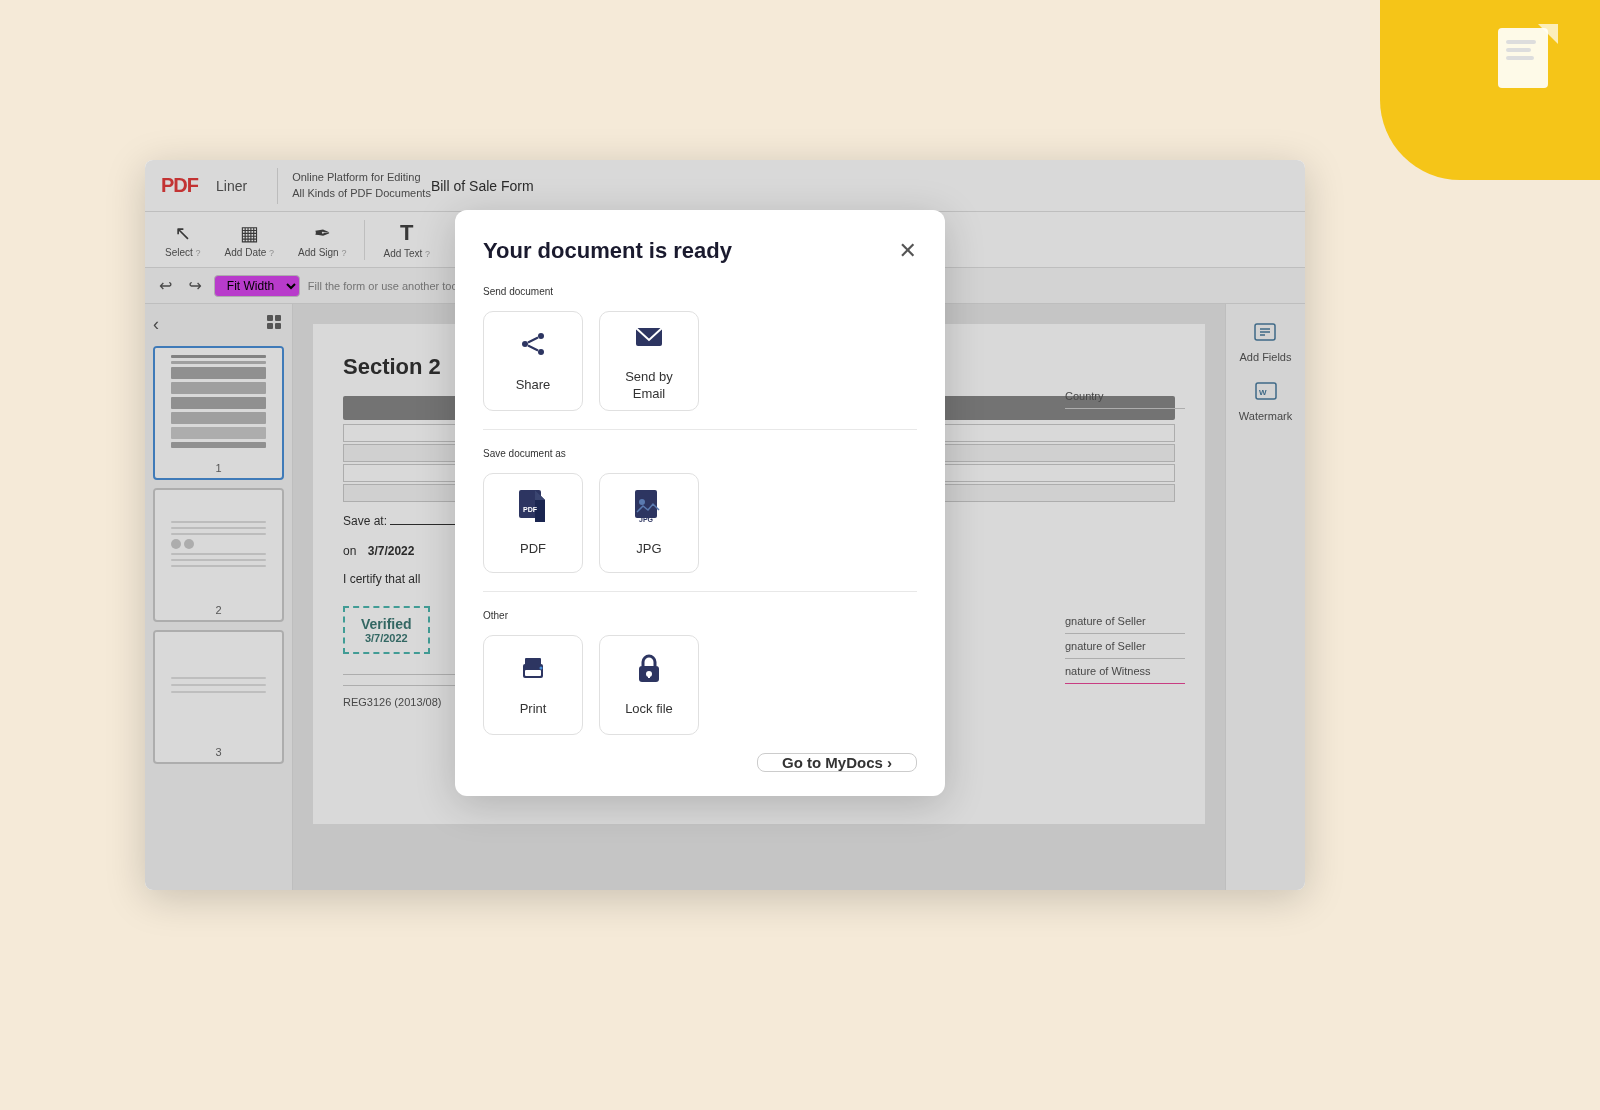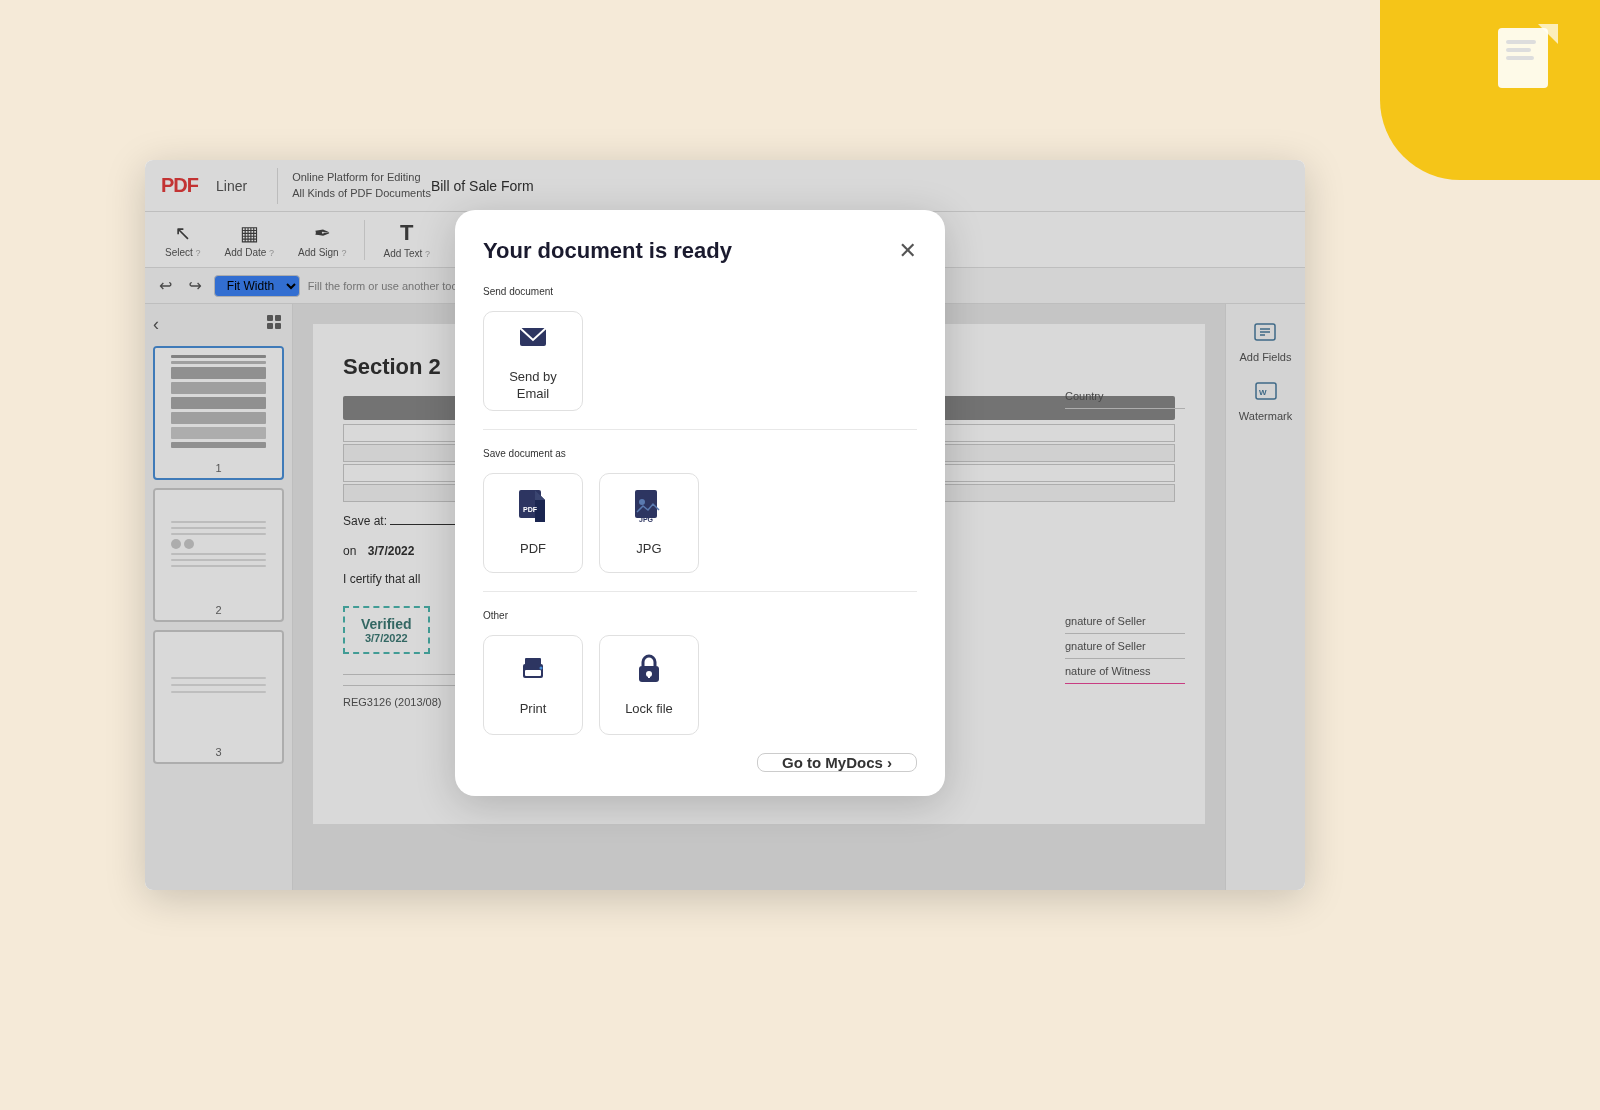--- a/index.html
+++ b/index.html
@@ -149,21 +149,21 @@
       cursor: pointer;
       font-size: 16px;
       color: #555;
       padding: 2px 4px;
     }
     .zoom-select {
       padding: 2px 8px;
       border: 1px solid #ccc;
       border-radius: 4px;
       font-size: 12px;
-      background: #3b82f6;
+      background: #d946ef;
     }
     .hint-text {
       font-size: 11px;
       color: #888;
     }
 
     
     .main-area {
       display: flex;
       height: calc(100% - 144px);
@@ -318,21 +318,21 @@
       height: 100%;
       background: rgba(0,0,0,0.15);
       z-index: 10;
       display: flex;
       align-items: flex-start;
       justify-content: flex-end;
       padding: 10px 10px 0 0;
     }
     .modal {
       background: #fff;
-      border-radius: 20px;
+      border-radius: 12px;
       width: 490px;
       padding: 28px 28px 24px;
       box-shadow: 0 8px 40px rgba(0,0,0,0.18);
       position: absolute;
       top: 50px;
       left: 310px;
     }
     .modal-header {
       display: flex;
       align-items: center;
@@ -626,20 +626,32 @@
   <div class="modal-overlay">
     <div class="modal">
       <div class="modal-header">
         <span class="modal-title">Your document is ready</span>
         <button class="modal-close">✕</button>
       </div>
 
       <div class="modal-section-title">Send document</div>
       <div class="modal-actions-row">
 
+        <div class="modal-action-btn">
+          <span class="modal-action-icon">
+            <svg width="32" height="32" viewBox="0 0 32 32" fill="none">
+              <circle cx="24" cy="8" r="3" fill="#2d3561"></circle>
+              <circle cx="8" cy="16" r="3" fill="#2d3561"></circle>
+              <circle cx="24" cy="24" r="3" fill="#2d3561"></circle>
+              <line x1="11" y1="14.5" x2="21" y2="9.5" stroke="#2d3561" stroke-width="2"></line>
+              <line x1="11" y1="17.5" x2="21" y2="22.5" stroke="#2d3561" stroke-width="2"></line>
+            </svg>
+          </span>
+          <span class="modal-action-label">Share</span>
+        </div>
 
         <div class="modal-action-btn">
           <span class="modal-action-icon">
             <svg width="32" height="32" viewBox="0 0 32 32" fill="none">
               <rect x="3" y="8" width="26" height="18" rx="2" fill="#2d3561"></rect>
               <polyline points="3,8 16,20 29,8" stroke="white" stroke-width="2" fill="none"></polyline>
             </svg>
           </span>
           <span class="modal-action-label">Send by<br>Email</span>
         </div>

